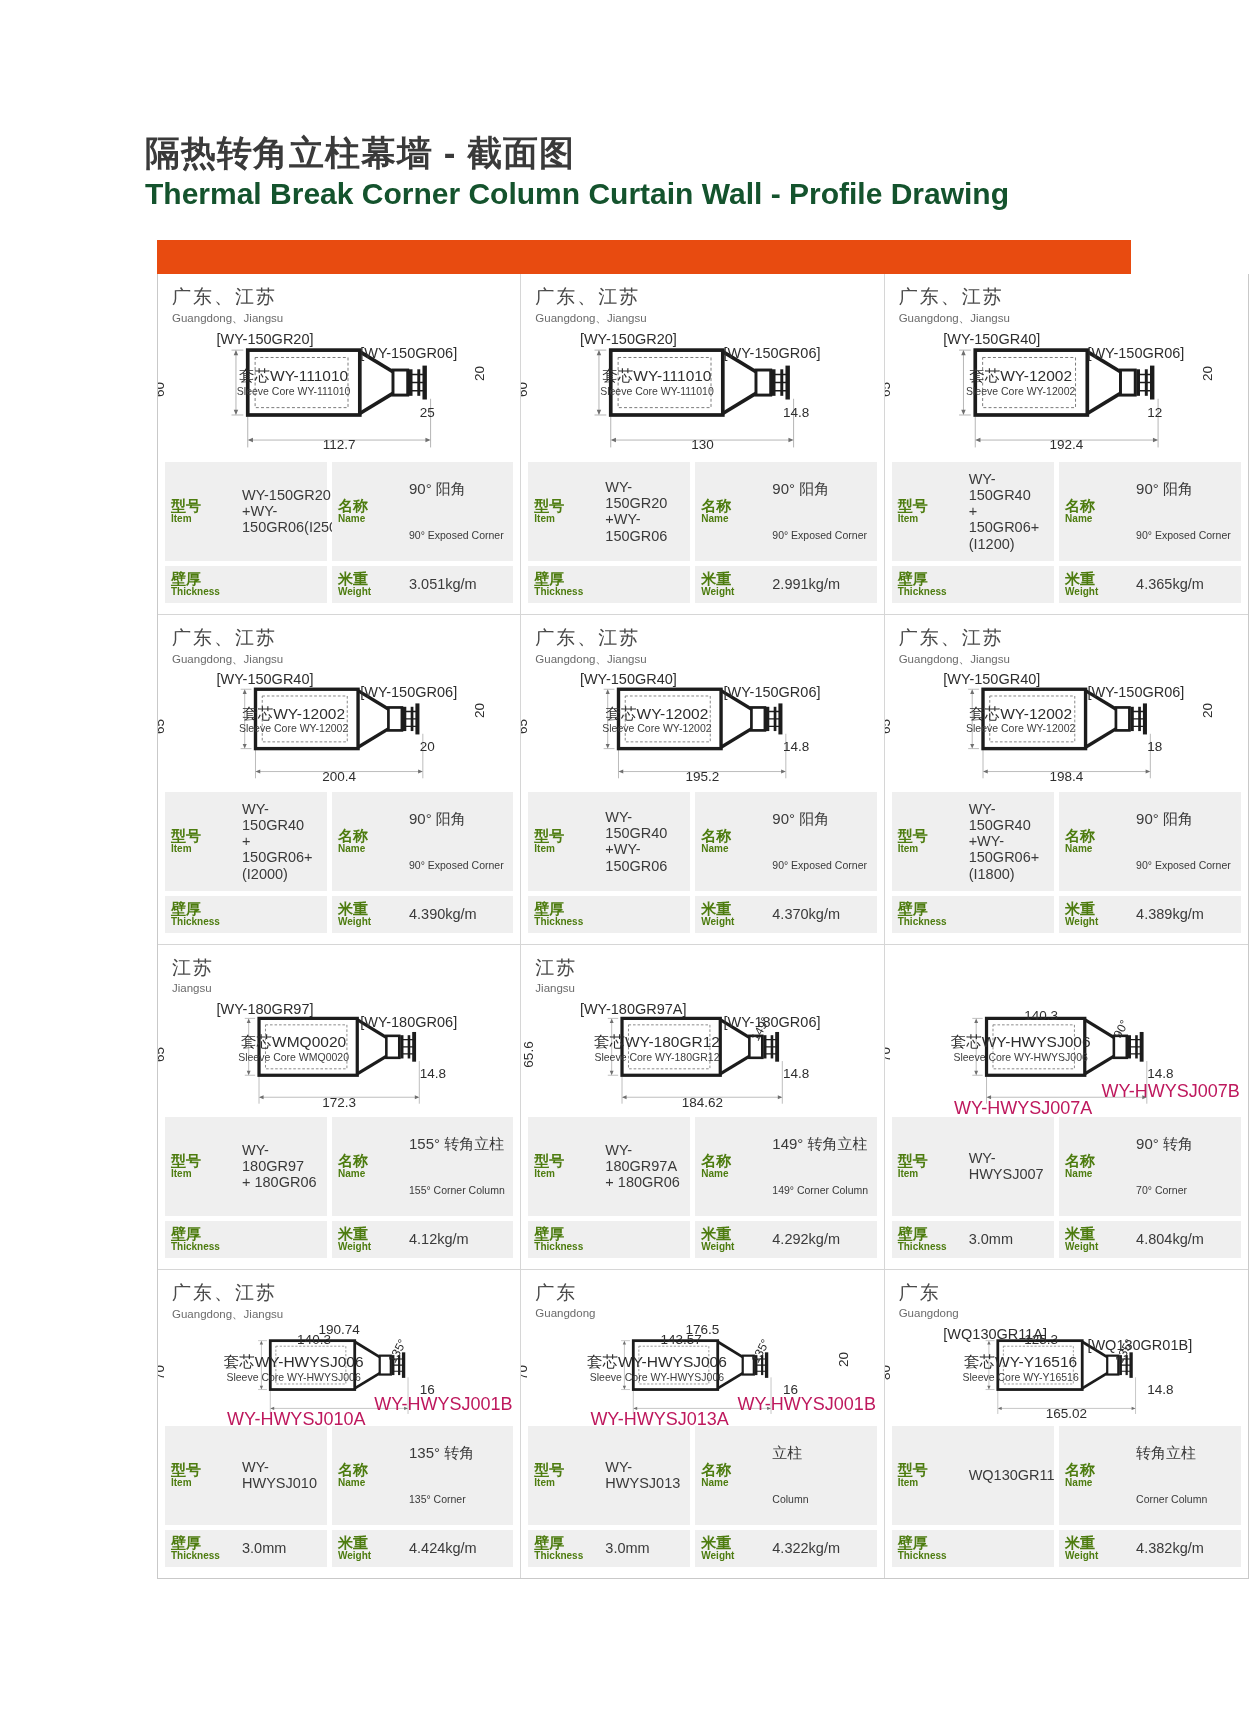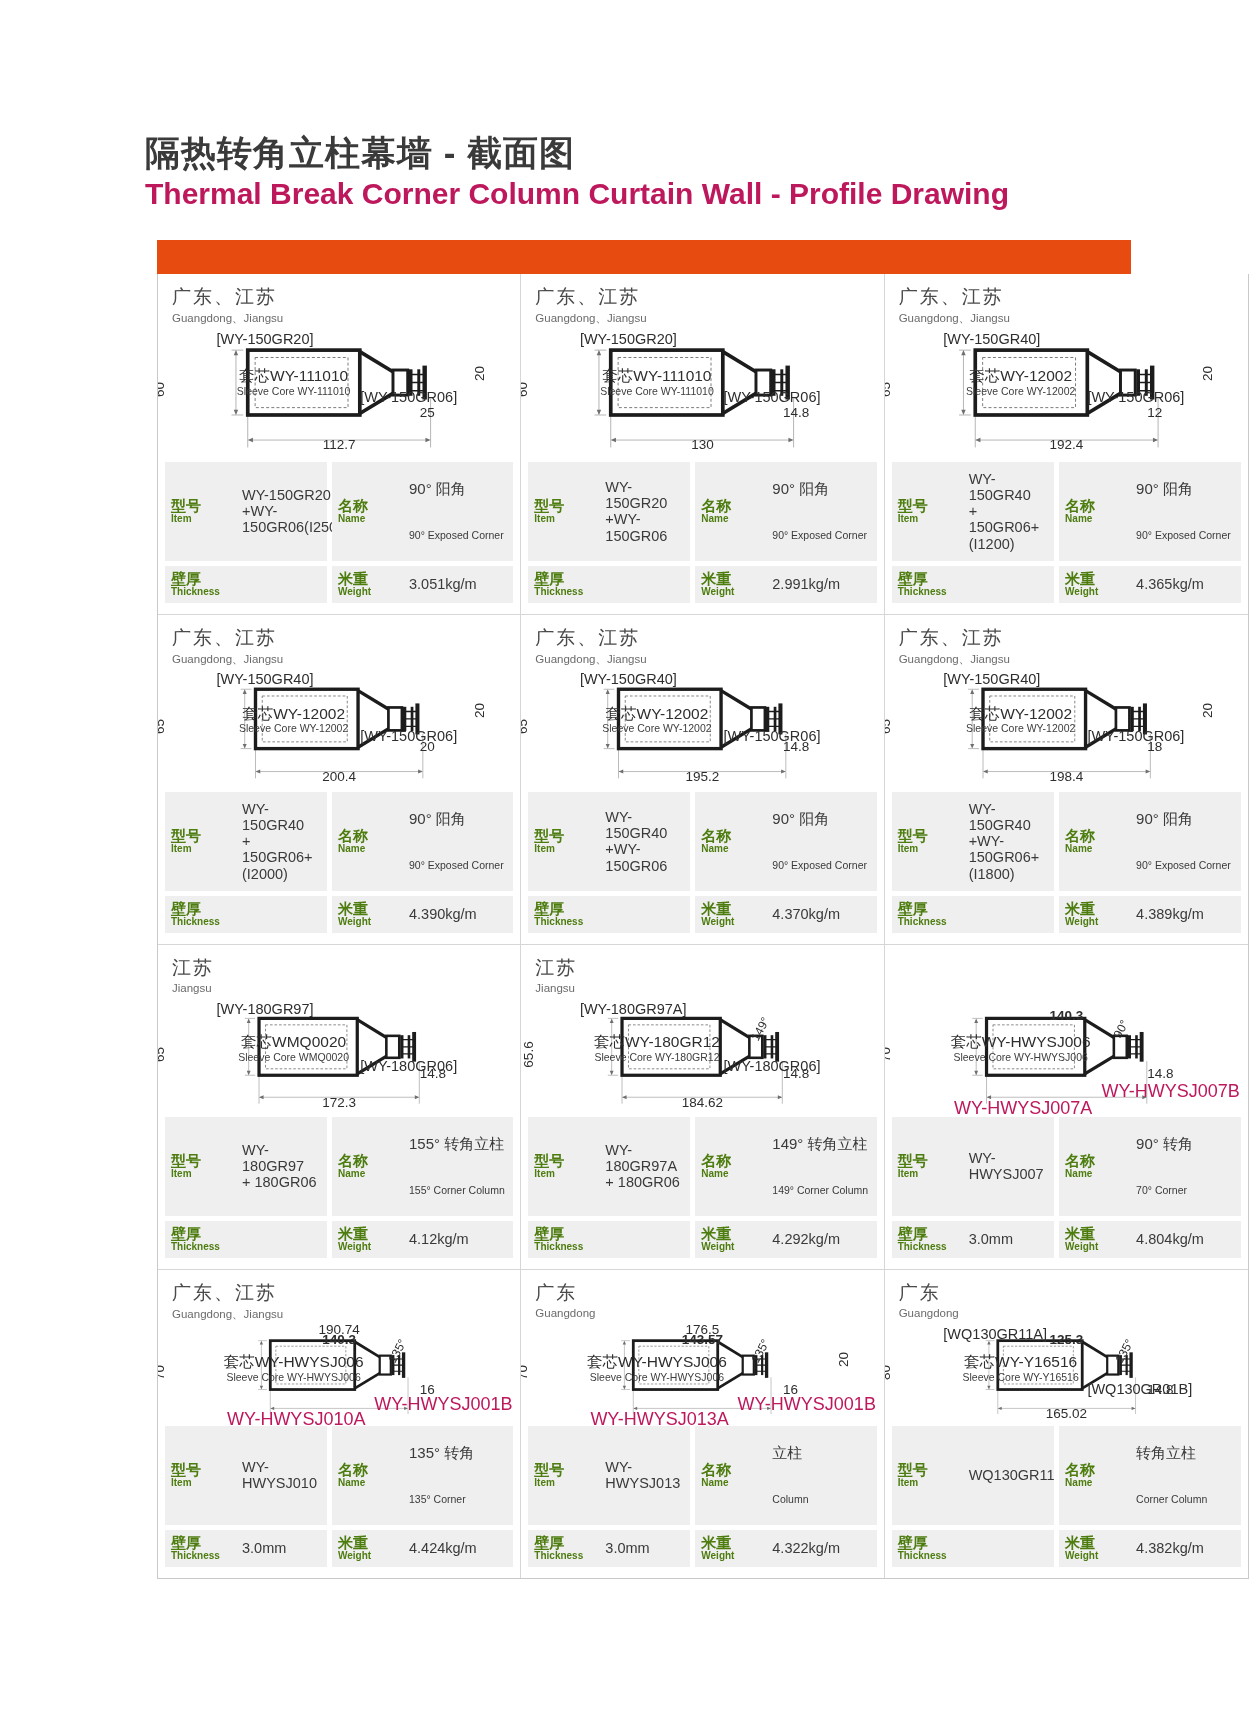--- a/index.html
+++ b/index.html
@@ -1,49 +1,49 @@
 <!DOCTYPE html>
 <html><head>
 <meta charset="utf-8">
 <style>
   html,body{margin:0;padding:0;}
   body{
     width:1258px;height:1719px;position:relative;background:#ffffff;
     font-family:"Liberation Sans", sans-serif;color:#3a3a3a;
   }
   .title-zh{position:absolute;left:145px;top:130px;font-size:35px;font-weight:bold;color:#3a3a3a;letter-spacing:1px;}
-  .title-en{position:absolute;left:145px;top:177px;font-size:30px;font-weight:bold;color:#be185d;}
+  .title-en{position:absolute;left:145px;top:177px;font-size:30px;font-weight:bold;color:#14532d;}
   .orange-bar{position:absolute;left:157px;top:240px;width:974px;height:34px;background:#E84B10;}
   .grid{
     position:absolute;left:157px;top:274px;width:1092px;
     border:1px solid #c9c9c9;border-top:none;box-sizing:border-box;
     display:grid;grid-template-columns:1fr 1fr 1fr;
     grid-template-rows:341px 330px 325px 308px;background:#fff;
   }
   .cell{border-right:1px solid #d6d6d6;border-bottom:1px solid #d6d6d6;display:flex;flex-direction:column;overflow:hidden;box-sizing:border-box;}
   .cell:nth-child(3n){border-right:none;}
   .cell:nth-child(n+10){border-bottom:none;}
   .region{height:44px;padding:10px 0 0 14px;flex:none;}
   .region-zh{font-size:19px;color:#4a4a4a;letter-spacing:2px;}
   .region-en{font-size:11.5px;color:#6b6b6b;margin-top:1px;}
   .draw{position:relative;flex:1;margin:0 6px;}
   svg.profile{position:absolute;left:0;top:0;width:100%;height:100%;}
   .lbl{position:absolute;color:#2e2e2e;white-space:nowrap;font-size:14.5px;}
   .lbl.top{left:15%;top:2%;}
-  .lbl.right{left:56%;top:13%;margin-top:44px;}
+  .lbl.right{left:56%;top:13%;}
   .core{position:absolute;left:16%;top:30%;width:42%;text-align:center;line-height:1.15;}
   .core-zh{font-size:15.5px;color:#2e2e2e;}
   .core-en{font-size:10.5px;color:#3d3d3d;}
   .dim{position:absolute;color:#2e2e2e;font-size:13.5px;white-space:nowrap;}
   .dim.h{left:-3.5%;top:42%;transform:rotate(-90deg);}
   .dim.w{left:38%;top:84%;width:24%;text-align:center;}
   .dim.a{left:73%;top:59%;}
   .dim.b{left:88%;top:29%;transform:rotate(-90deg);}
   .dim.tout{left:38%;top:-2%;width:24%;text-align:center;}
-  .dim.tin{left:38%;top:8%;width:24%;text-align:center;font-weight:bold;}
+  .dim.tin{left:38%;top:8%;width:24%;text-align:left;}
   .dim.angle{left:63%;top:20%;transform:rotate(-62deg);font-size:12px;}
   .sub{position:absolute;font-size:18px;color:#be185d;white-space:nowrap;}
   .sub.a{left:18%;top:87%;}
   .sub.b{left:60%;top:72%;}
   .tbl{flex:none;display:grid;grid-template-columns:46.5% 1fr;gap:5px;margin:4px 7px 11px 7px;}
   .tblock{background:#efefef;display:flex;align-items:center;padding:3px 6px;min-height:37px;box-sizing:border-box;}
   .tlabel{color:#4d7c0f;margin-right:9px;min-width:62px;line-height:1.05;flex:none;}
   .tlabel .zh{font-size:15px;font-weight:bold;}
   .tlabel .en{font-size:10px;font-weight:bold;}
   .tvalue{color:#3a3a3a;font-size:14.5px;white-space:pre-line;line-height:1.12;}

